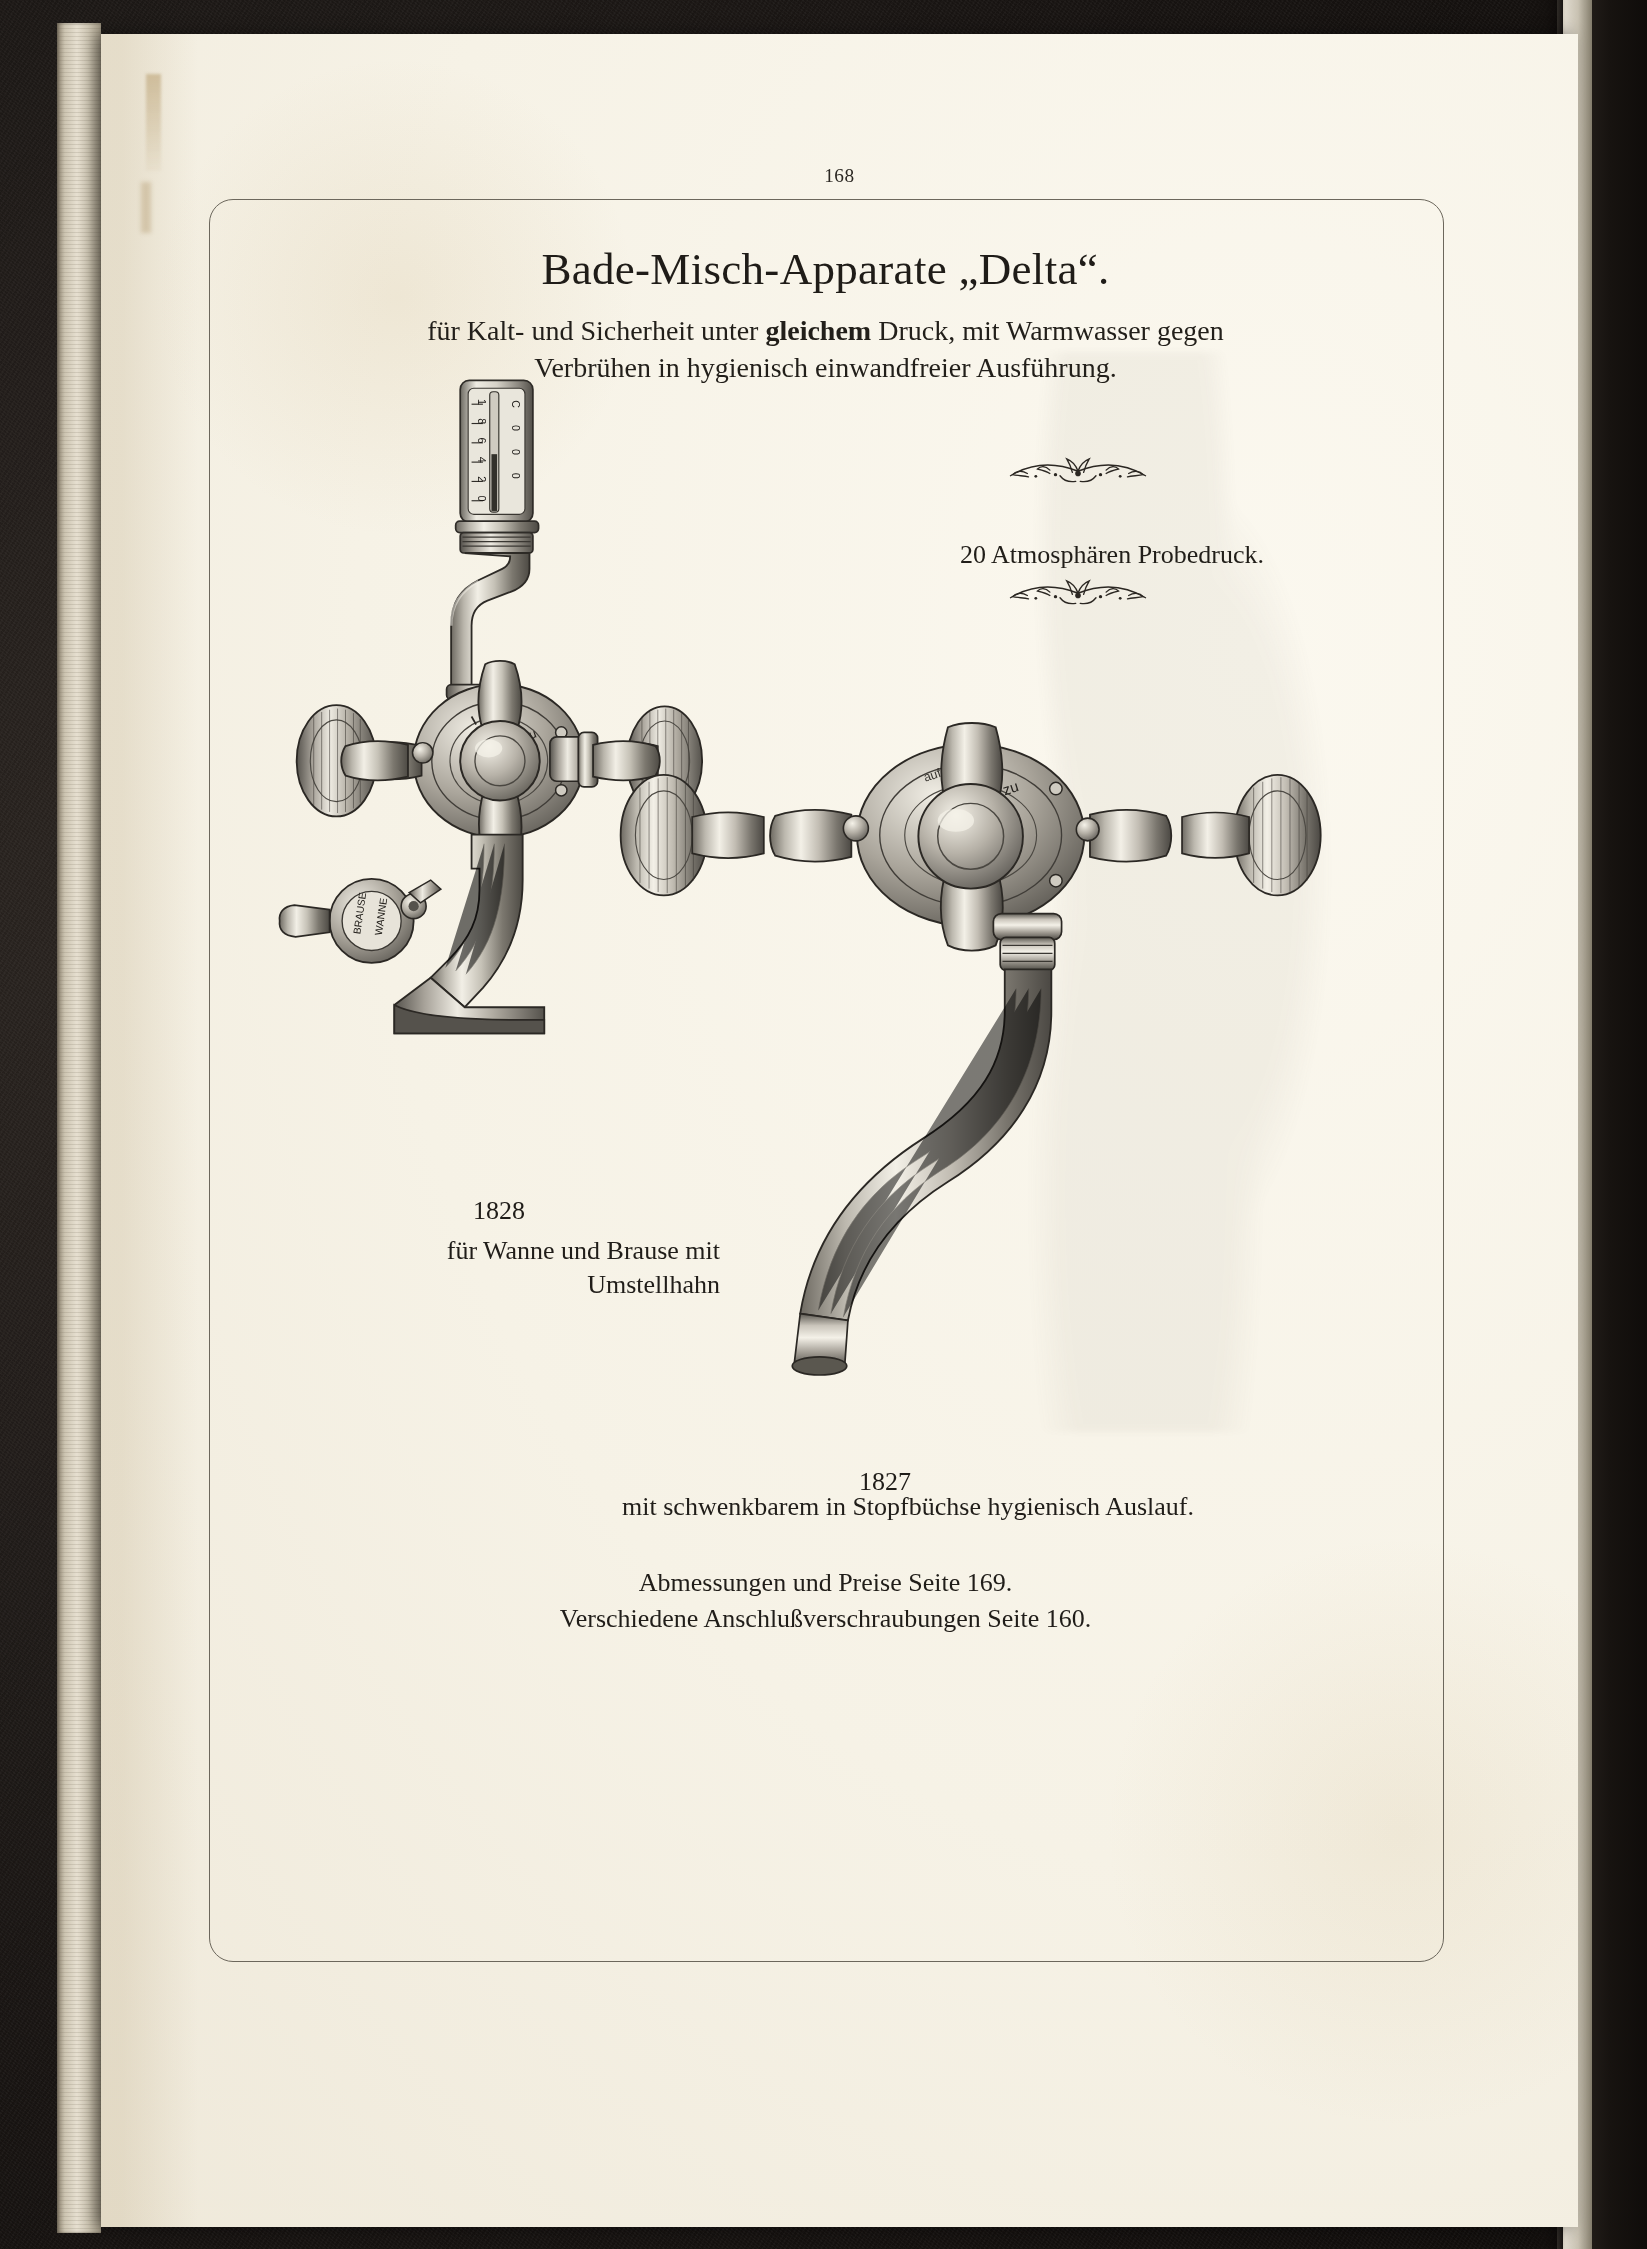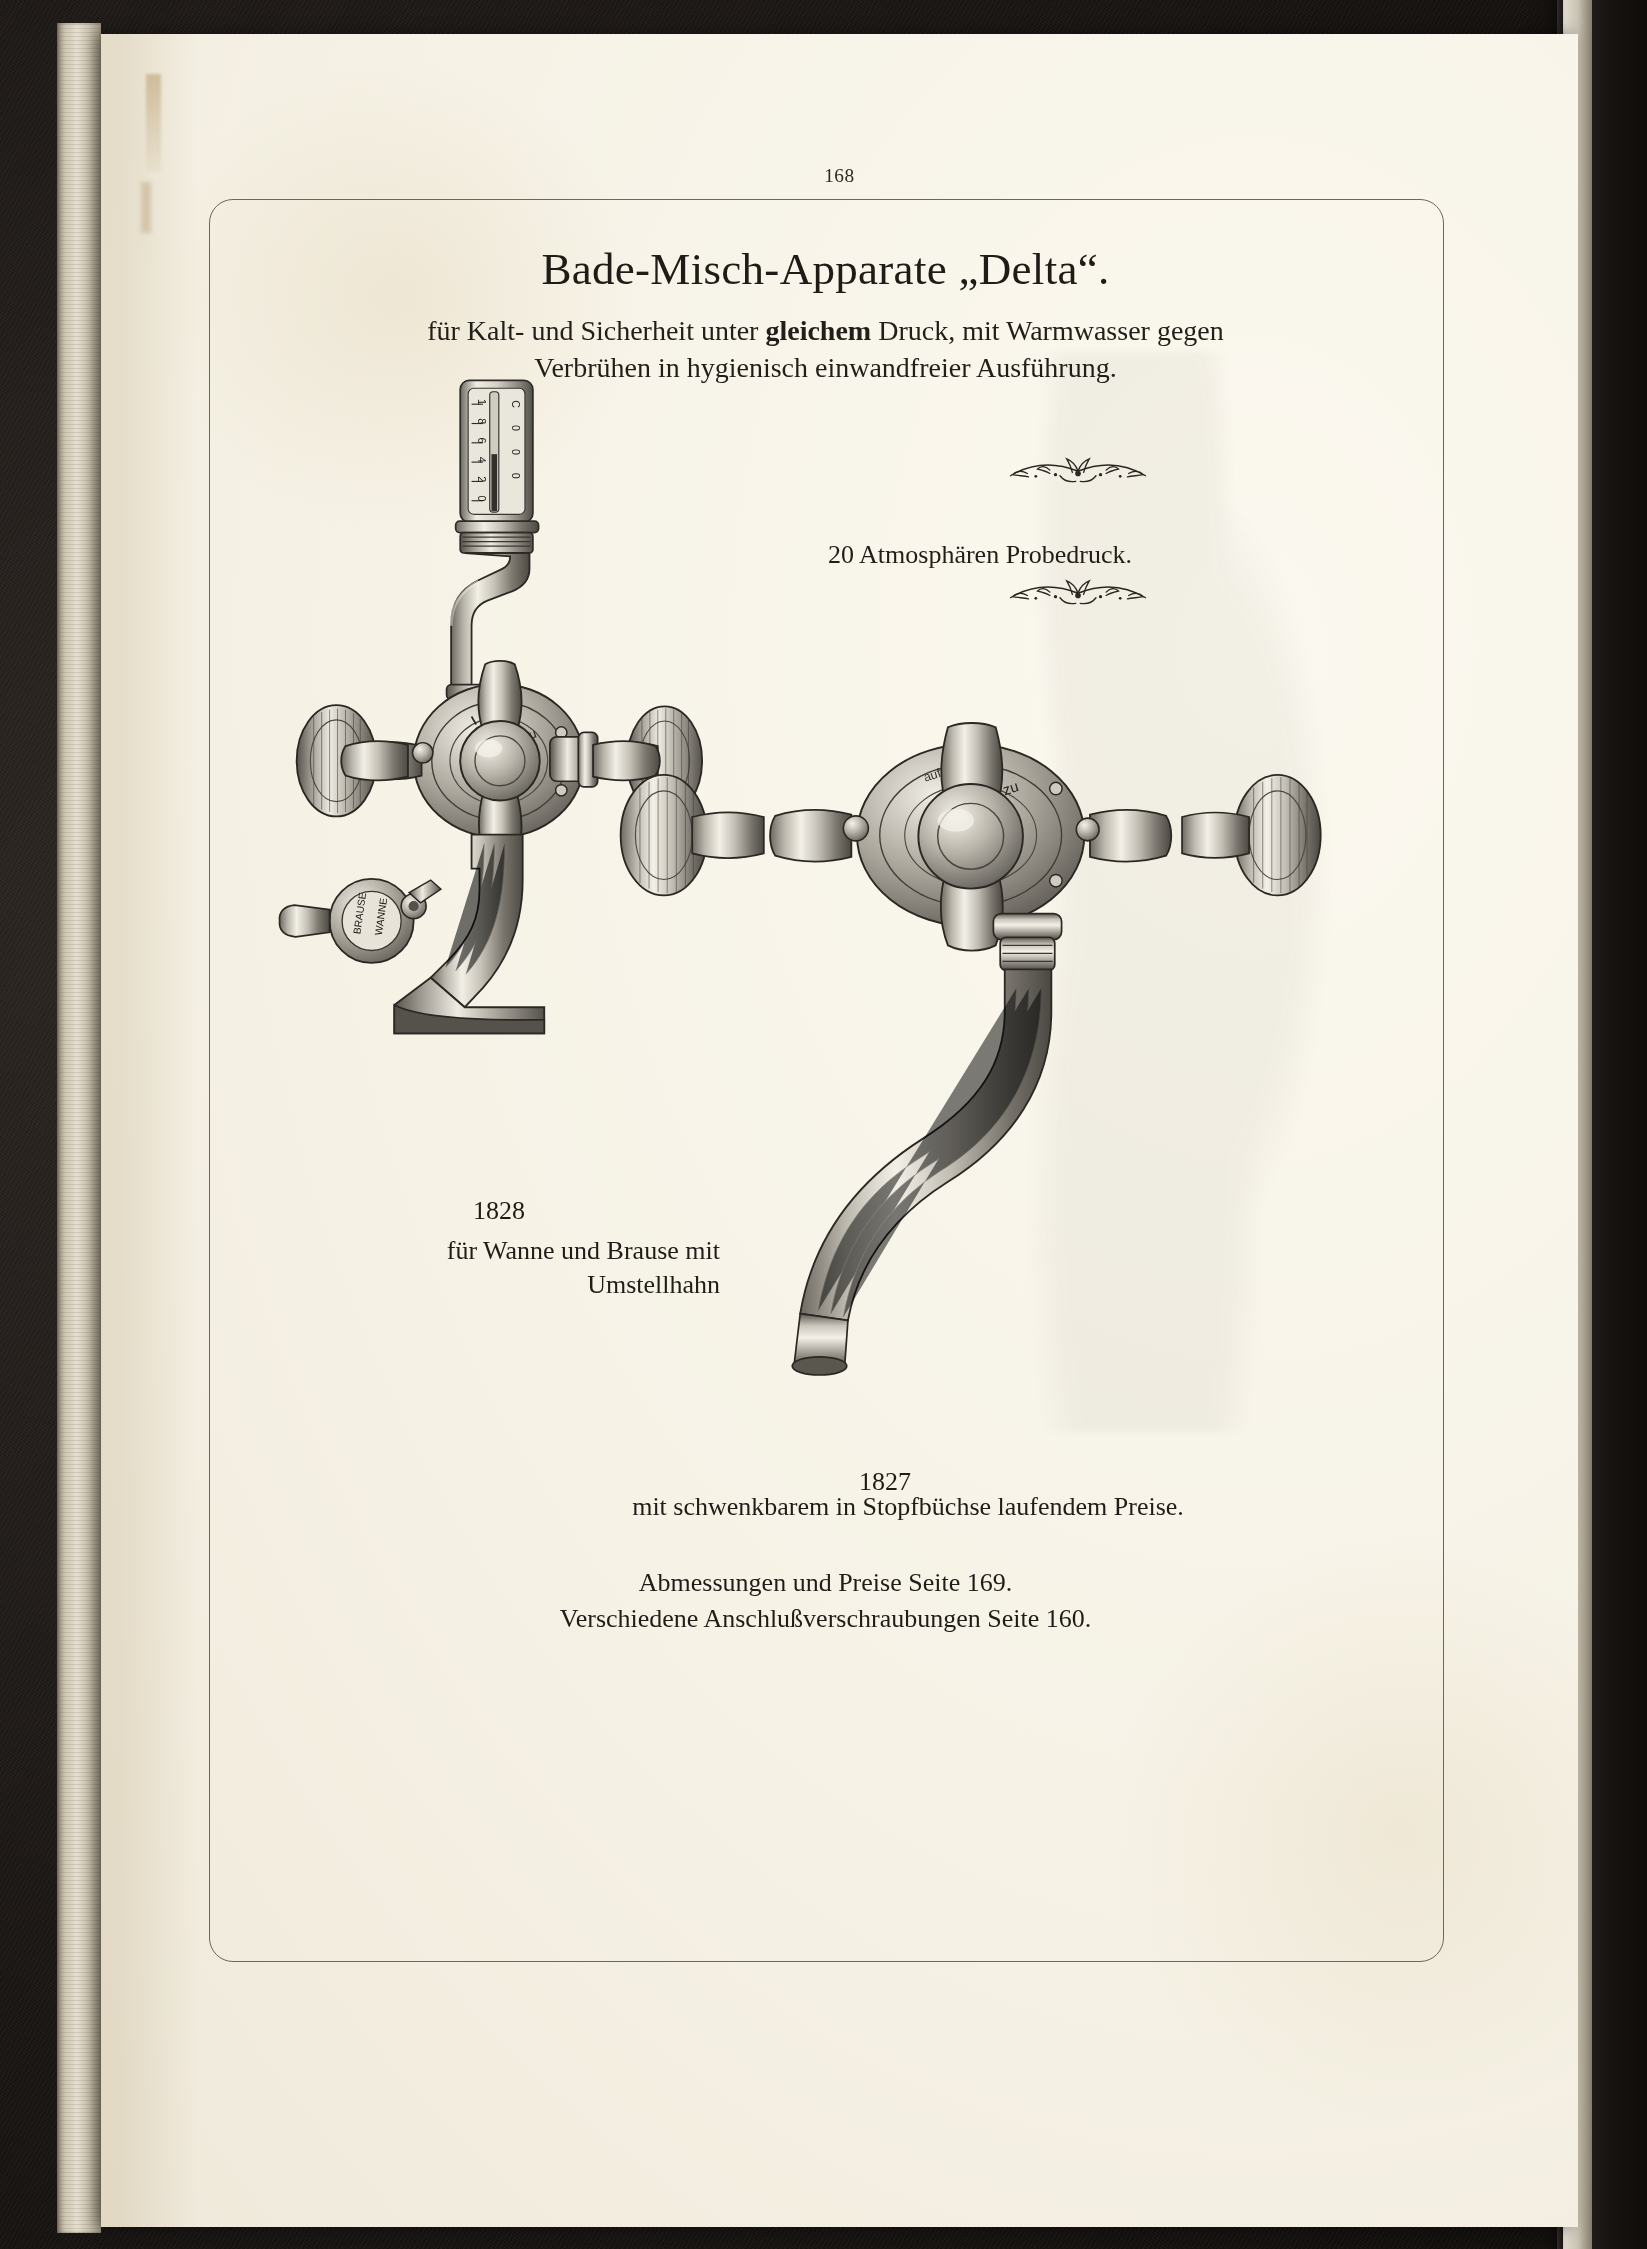--- a/index.html
+++ b/index.html
@@ -165,20 +165,21 @@
     color: #221f1a;
   }
   .subtitle b { font-weight: 700; }
 
   
   .side-note {
     position: absolute;
     top: 341px;
     left: 619px;
     width: 568px;
+    text-align: center;
     font-size: 26px;
     color: #211e19;
   }
   .orn {
     position: absolute;
     left: 784px;
     width: 170px;
     height: 45px;
     text-align: center;
     font-size: 32px;
@@ -603,21 +604,21 @@
       </svg>
     </div>
 
     <div class="cap-1828-num">1828</div>
     <div class="cap-1828-text">
       <span>für Wanne und Brause mit</span><br>
       <span>Umstellhahn</span>
     </div>
 
     <div class="cap-1827-num">1827</div>
-    <div class="cap-1827-text">mit schwenkbarem in Stopfbüchse laufendem Preise.</div>
+    <div class="cap-1827-text">mit schwenkbarem in Stopfbüchse hygienisch Auslauf.</div>
 
     <div class="footer-lines">
       <span>Abmessungen und Preise Seite 169.</span><br>
       <span>Verschiedene Anschlußverschraubungen Seite 160.</span>
     </div>
 
   </div>
 </div>
 
 

